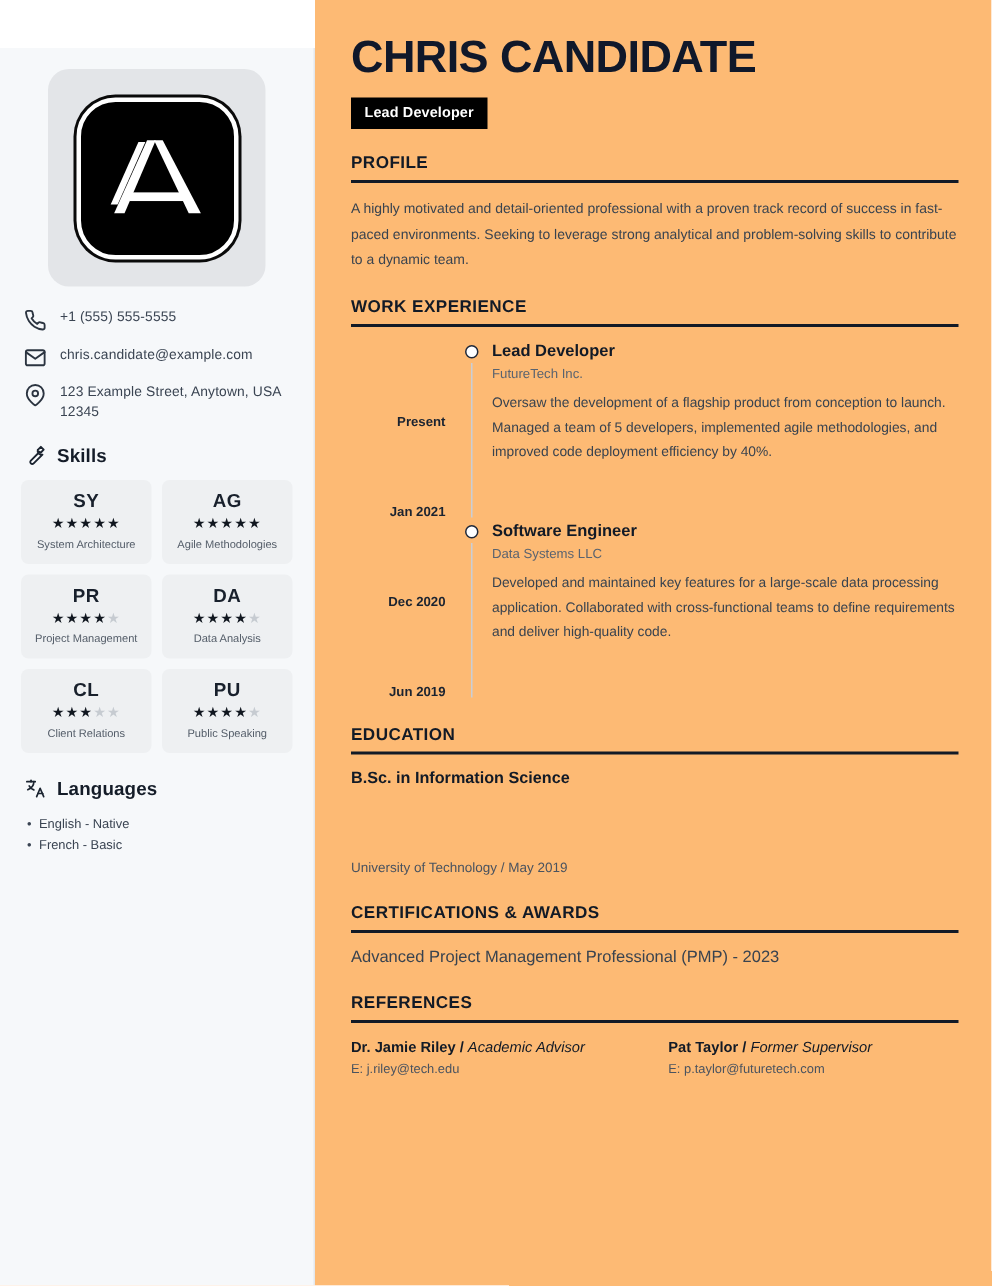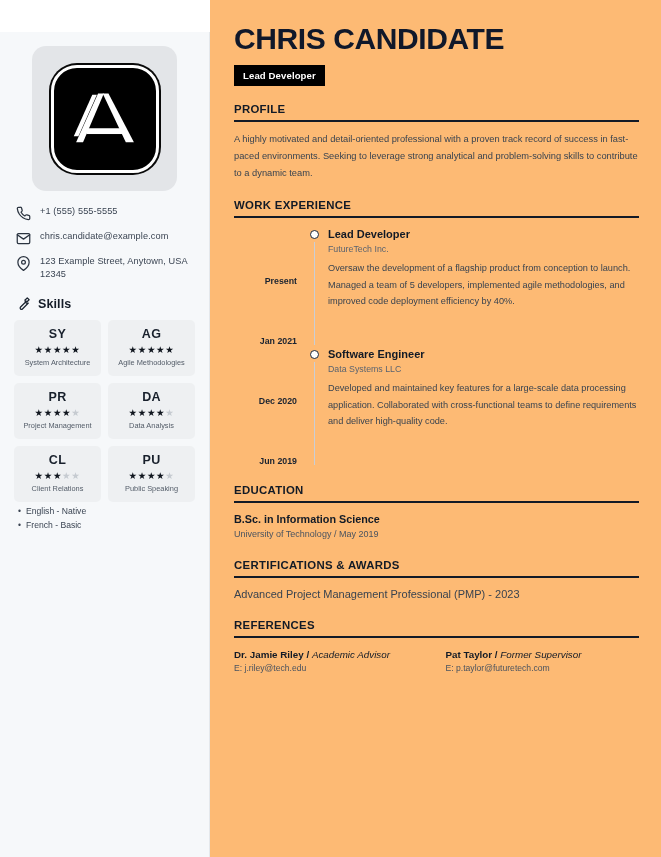--- a/index.html
+++ b/index.html
@@ -233,20 +233,21 @@
   .edu-degree {
     font-size: 10.8px;
     font-weight: bold;
     color: #121a26;
     line-height: 15px;
   }
   .edu-meta {
     font-size: 9px;
     color: #4a535f;
     line-height: 15px;
+    margin-top: 44px;
   }
 
   .cert-line {
     font-size: 11px;
     color: #39434f;
     line-height: 15px;
   }
 
   .ref-grid {
     display: grid;
@@ -353,20 +354,33 @@
           <div class="skill-stars"><span class="on">★</span><span class="on">★</span><span class="on">★</span><span class="off">★</span><span class="off">★</span></div>
           <div class="skill-name">Client Relations</div>
         </div>
         <div class="skill-card">
           <div class="skill-abbr">PU</div>
           <div class="skill-stars"><span class="on">★</span><span class="on">★</span><span class="on">★</span><span class="on">★</span><span class="off">★</span></div>
           <div class="skill-name">Public Speaking</div>
         </div>
       </div>
 
+    <div class="side-head">
+      <span class="ic">
+        <svg viewBox="0 0 24 24" fill="none" stroke="currentColor" stroke-width="1.8" stroke-linecap="round" stroke-linejoin="round">
+            <path d="M3 5h9"></path>
+            <path d="M7.5 3.5V5"></path>
+            <path d="M10.5 5c0 4-3 7-6.5 8.5"></path>
+            <path d="M5.5 9.5c1 2 2.8 3.4 5 4.2"></path>
+            <path d="M13.5 21l3.7-9 3.8 9"></path>
+            <path d="M14.9 17.6h5.1"></path>
+          </svg>
+      </span>
+      <span class="side-head-label">Languages</span>
+    </div>
 
     <div class="lang-list" id="lang-list">
         <div class="lang-item">
           <span class="lang-bullet">•</span>
           <span>English - Native</span>
         </div>
         <div class="lang-item">
           <span class="lang-bullet">•</span>
           <span>French - Basic</span>
         </div>

